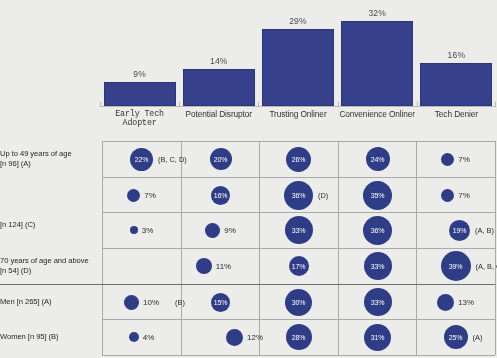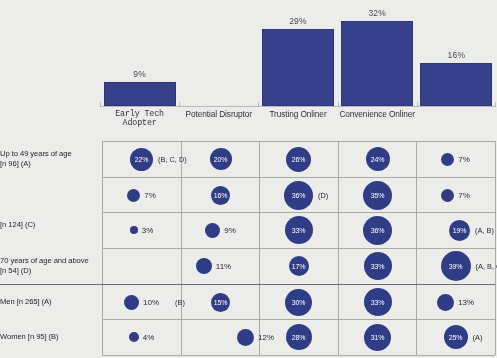--- a/index.html
+++ b/index.html
@@ -179,20 +179,24 @@
   }
 </style>
 </head>
 <body>
 
 <div id="bar-chart">
   <div class="bars-area">
       <div class="bar-col" style="left: 3.6px; width: 72px;">
         <div class="bar-rect" style="height: 24px; background: rgb(55, 65, 139);"></div>
         <div class="bar-value" style="bottom: 27px;">9%</div>
+      </div>
+      <div class="bar-col" style="left: 82.8px; width: 72px;">
+        <div class="bar-rect" style="height: 37px; background: rgb(55, 65, 139);"></div>
+        <div class="bar-value" style="bottom: 40px;">14%</div>
       </div>
       <div class="bar-col" style="left: 162px; width: 72px;">
         <div class="bar-rect" style="height: 77px; background: rgb(55, 65, 139);"></div>
         <div class="bar-value" style="bottom: 80px;">29%</div>
       </div>
       <div class="bar-col" style="left: 241.2px; width: 72px;">
         <div class="bar-rect" style="height: 85px; background: rgb(55, 65, 139);"></div>
         <div class="bar-value" style="bottom: 88px;">32%</div>
       </div>
       <div class="bar-col" style="left: 320.4px; width: 72px;">
@@ -207,20 +211,21 @@
       <div class="tick" style="left: 158px;"></div>
       <div class="tick" style="left: 238px;"></div>
       <div class="tick" style="left: 317px;"></div>
       <div class="tick" style="left: 395px;"></div>
     </div>
   <div class="cat-labels">
       <div class="cat-label" style="left: 0.6px; font-family: Liberation Mono, monospace;">Early Tech Adopter</div>
       <div class="cat-label" style="left: 79.8px;">Potential Disruptor</div>
       <div class="cat-label" style="left: 159px;">Trusting Onliner</div>
       <div class="cat-label" style="left: 238.2px;">Convenience Onliner</div>
+      <div class="cat-label" style="left: 317.4px;">Tech Denier</div>
     </div>
 </div>
 
 <div id="bubble-table">
   <div class="row-labels">
       <div class="row-label" style="top: 10.8333px;">
         <div>Up to 49 years of age</div>
         <div>[n 96] (A)</div>
       </div>
       <div class="row-label" style="top: 82.1667px;">
@@ -366,21 +371,21 @@
         </div>
       </div>
       <div class="cell" style="left: 314px; top: 143px; width: 79px; height: 36px;">
         <div class="bubble" style="width: 17px; height: 17px; background: rgb(47, 60, 134);"></div>
         <span class="bubble-outer-label">13%</span>
       </div>
       <div class="cell" style="left: 0px; top: 178px; width: 79px; height: 36px;">
         <div class="bubble" style="width: 10px; height: 10px; background: rgb(47, 60, 134);"></div>
         <span class="bubble-outer-label">4%</span>
       </div>
-      <div class="cell" style="left: 90px; top: 178px; width: 79px; height: 36px; padding-left: 24px;">
+      <div class="cell" style="left: 79px; top: 178px; width: 79px; height: 36px; padding-left: 24px;">
         <div class="bubble" style="width: 17px; height: 17px; background: rgb(47, 60, 134);"></div>
         <span class="bubble-outer-label">12%</span>
       </div>
       <div class="cell" style="left: 157px; top: 178px; width: 79px; height: 36px;">
         <div class="bubble" style="width: 26px; height: 26px; background: rgb(47, 60, 134);">
           <span class="bubble-inner-label">28%</span>
         </div>
       </div>
       <div class="cell" style="left: 236px; top: 178px; width: 79px; height: 36px;">
         <div class="bubble" style="width: 27px; height: 27px; background: rgb(47, 60, 134);">

